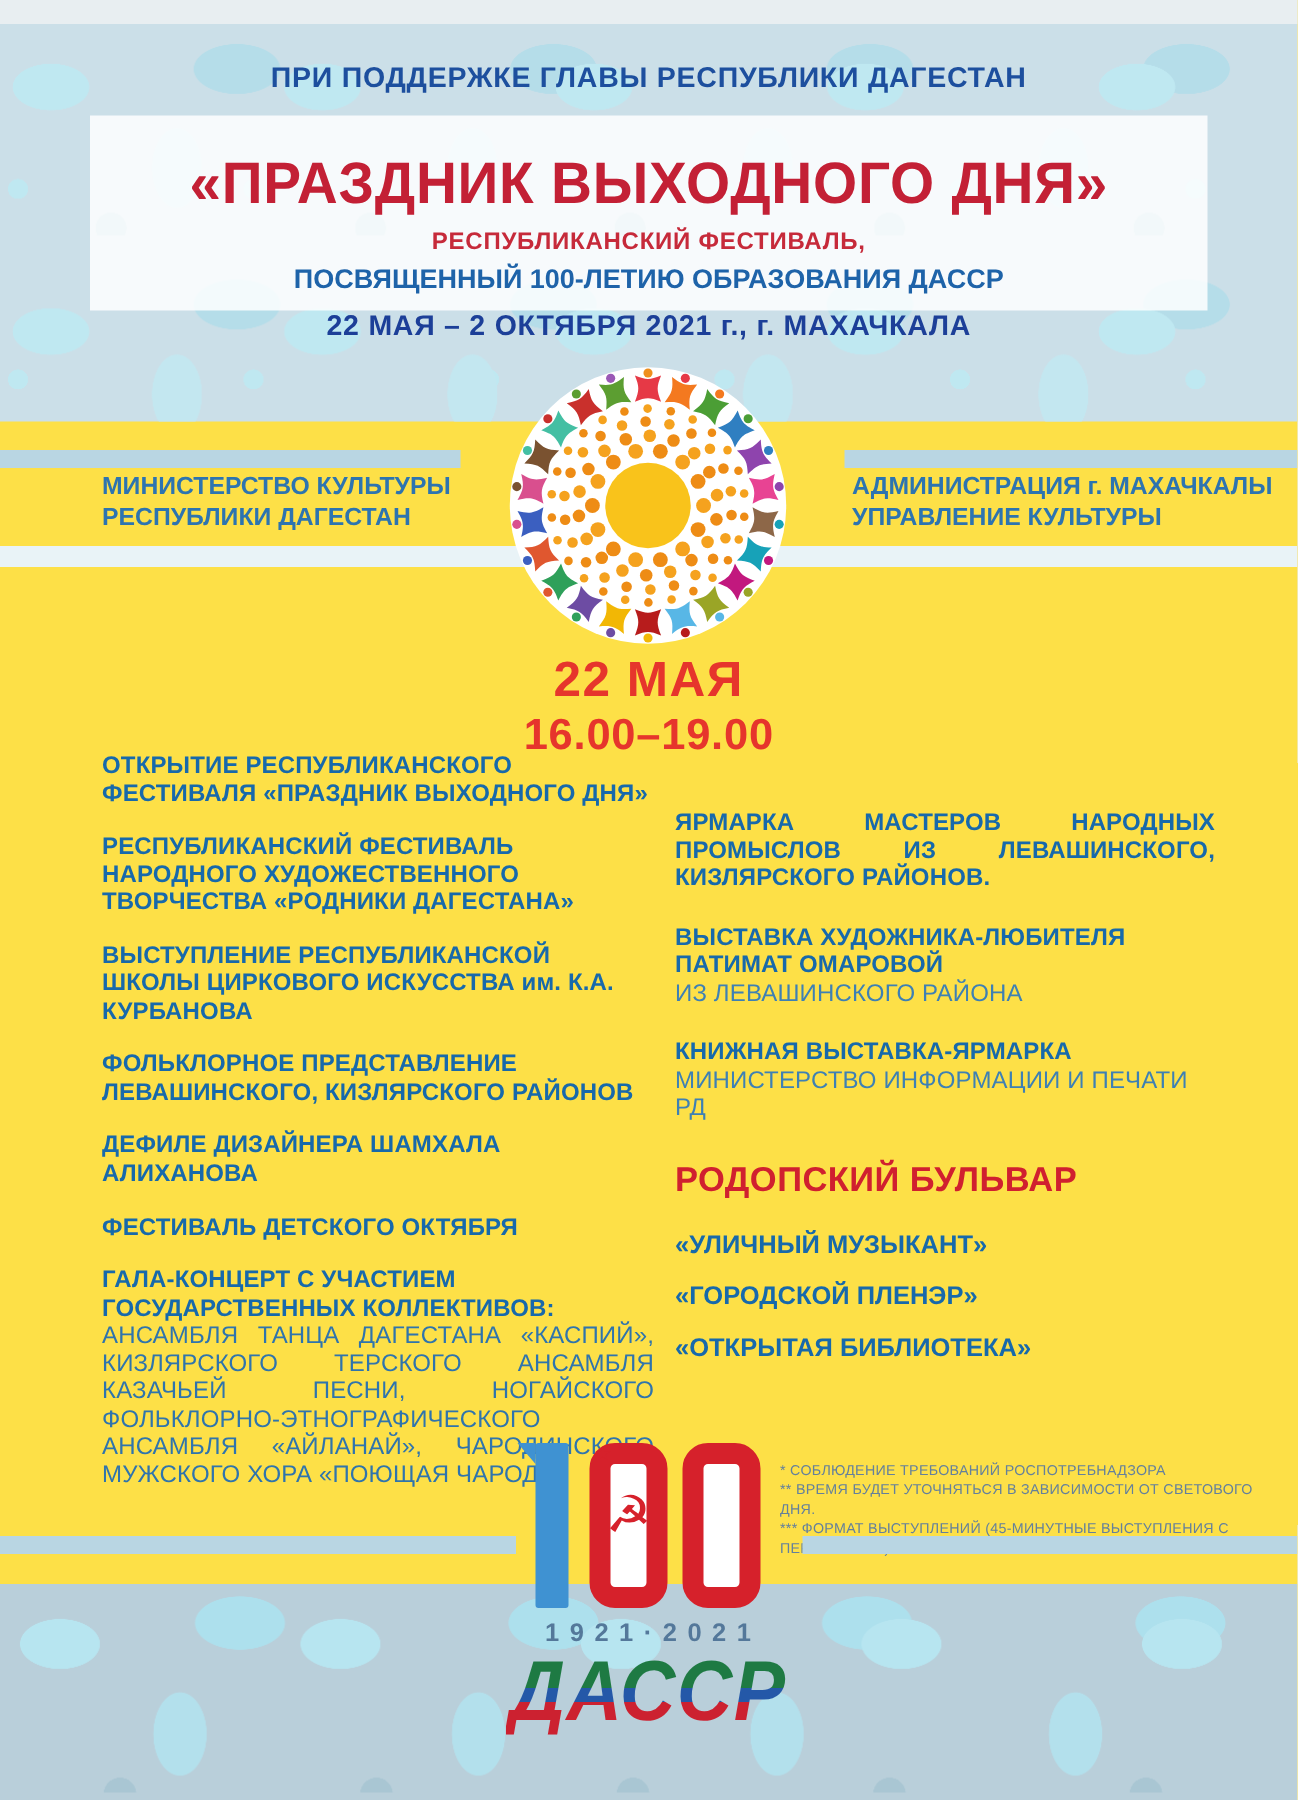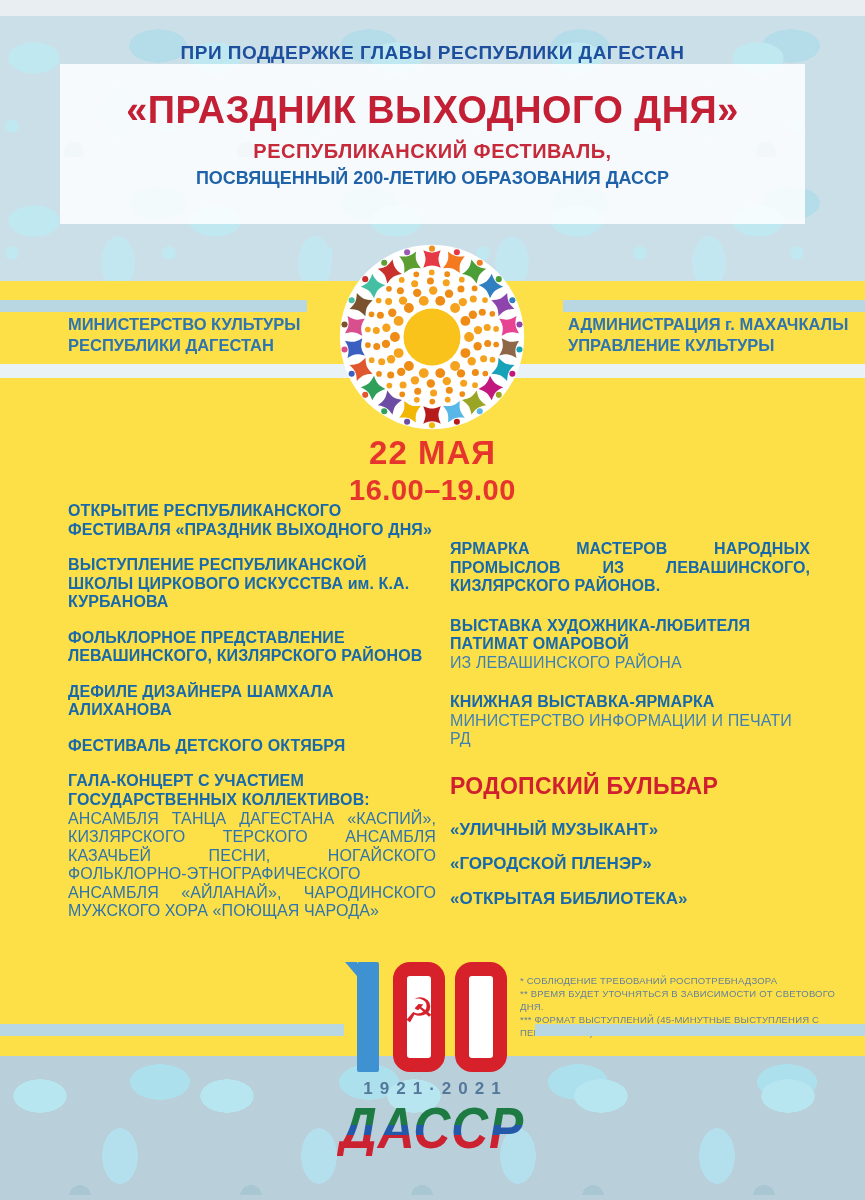--- a/index.html
+++ b/index.html
@@ -30,29 +30,29 @@
       radial-gradient(circle 18px at 80px 140px, #a9c6d3 60%, transparent 61%),
       radial-gradient(ellipse 54px 32px at 160px 26px, #ade0ed 55%, transparent 56%);
     background-size:187px 159px,199px 149px,171px 139px,209px 153px;
   }
   
   .support-line{
     position:absolute;left:0;top:26px;width:865px;text-align:center;
     font-size:19px;font-weight:bold;color:#1d4f9e;letter-spacing:.5px;
   }
   .title-box{
-    position:absolute;left:60px;top:48px;width:745px;height:160px;
+    position:absolute;left:60px;top:61px;width:745px;height:130px;
     background:rgba(255,255,255,.84);text-align:center;
   }
   .poster-title{
     margin:24px 0 0 0;font-size:39px;font-weight:800;color:#c32035;
     letter-spacing:.5px;transform:scaleX(.97);
   }
   .poster-subtitle{
-    margin:8px 0 0 0;font-size:20px;font-weight:700;color:#c62a3a;letter-spacing:.5px;
+    margin:8px 0 0 0;font-size:16px;font-weight:700;color:#c62a3a;letter-spacing:.5px;
   }
   .dedication{margin-top:5px;font-size:18px;font-weight:700;color:#1e63a9;}
   .date-range{margin-top:10px;font-size:19px;font-weight:800;color:#1c3f98;letter-spacing:.5px;}
   
   .band{position:absolute;left:0;width:865px;display:flex;justify-content:space-between;}
   .band .seg{background:#b9d6e3;height:100%;}
   .band-top{top:284px;height:12px;}
   .band-top .seg-l{width:307px;}
   .band-top .seg-r{width:302px;}
   .band-bottom{top:1008px;height:12px;}
@@ -109,21 +109,22 @@
 
 <div class="poster">
 
   <div class="top-pattern pattern"></div>
 
   <div class="support-line">ПРИ ПОДДЕРЖКЕ ГЛАВЫ РЕСПУБЛИКИ ДАГЕСТАН</div>
 
   <div class="title-box">
     <h1 class="poster-title">«ПРАЗДНИК ВЫХОДНОГО ДНЯ»</h1>
     <h2 class="poster-subtitle">РЕСПУБЛИКАНСКИЙ ФЕСТИВАЛЬ,</h2>
-    <div class="dedication">ПОСВЯЩЕННЫЙ 200-ЛЕТИЮ ОБРАЗОВАНИЯ ДАССР</div>
+    <div class="dedication">ПОСВЯЩЕННЫЙ 100-ЛЕТИЮ ОБРАЗОВАНИЯ ДАССР</div>
+    <div class="date-range">22 МАЯ – 2 ОКТЯБРЯ 2021 г., г. МАХАЧКАЛА</div>
   </div>
 
   <div class="band band-top">
     <div class="seg seg-l"></div>
     <div class="seg seg-r"></div>
   </div>
   <div class="faint-strip"></div>
 
   <div class="organizer organizer-left">
     <div>МИНИСТЕРСТВО КУЛЬТУРЫ</div>
@@ -265,20 +266,21 @@
       </svg>
     </div>
 
   <div class="event">
     <div class="event-day">22 МАЯ</div>
     <div class="event-time">16.00–19.00</div>
   </div>
 
   <div class="col col-left">
     <div class="prog-item">ОТКРЫТИЕ РЕСПУБЛИКАНСКОГО ФЕСТИВАЛЯ «ПРАЗДНИК ВЫХОДНОГО ДНЯ»</div>
+    <div class="prog-item">РЕСПУБЛИКАНСКИЙ ФЕСТИВАЛЬ НАРОДНОГО ХУДОЖЕСТВЕННОГО ТВОРЧЕСТВА «РОДНИКИ ДАГЕСТАНА»</div>
     <div class="prog-item">ВЫСТУПЛЕНИЕ РЕСПУБЛИКАНСКОЙ ШКОЛЫ ЦИРКОВОГО ИСКУССТВА им. К.А. КУРБАНОВА</div>
     <div class="prog-item">ФОЛЬКЛОРНОЕ ПРЕДСТАВЛЕНИЕ ЛЕВАШИНСКОГО, КИЗЛЯРСКОГО РАЙОНОВ</div>
     <div class="prog-item">ДЕФИЛЕ ДИЗАЙНЕРА ШАМХАЛА АЛИХАНОВА</div>
     <div class="prog-item">ФЕСТИВАЛЬ ДЕТСКОГО ОКТЯБРЯ</div>
     <div class="prog-item">
       <span>ГАЛА-КОНЦЕРТ С УЧАСТИЕМ ГОСУДАРСТВЕННЫХ КОЛЛЕКТИВОВ:</span>
       <div class="detail">АНСАМБЛЯ ТАНЦА ДАГЕСТАНА «КАСПИЙ», КИЗЛЯРСКОГО ТЕРСКОГО АНСАМБЛЯ КАЗАЧЬЕЙ ПЕСНИ, НОГАЙСКОГО ФОЛЬКЛОРНО-ЭТНОГРАФИЧЕСКОГО АНСАМБЛЯ «АЙЛАНАЙ», ЧАРОДИНСКОГО МУЖСКОГО ХОРА «ПОЮЩАЯ ЧАРОДА»</div>
     </div>
   </div>
 

